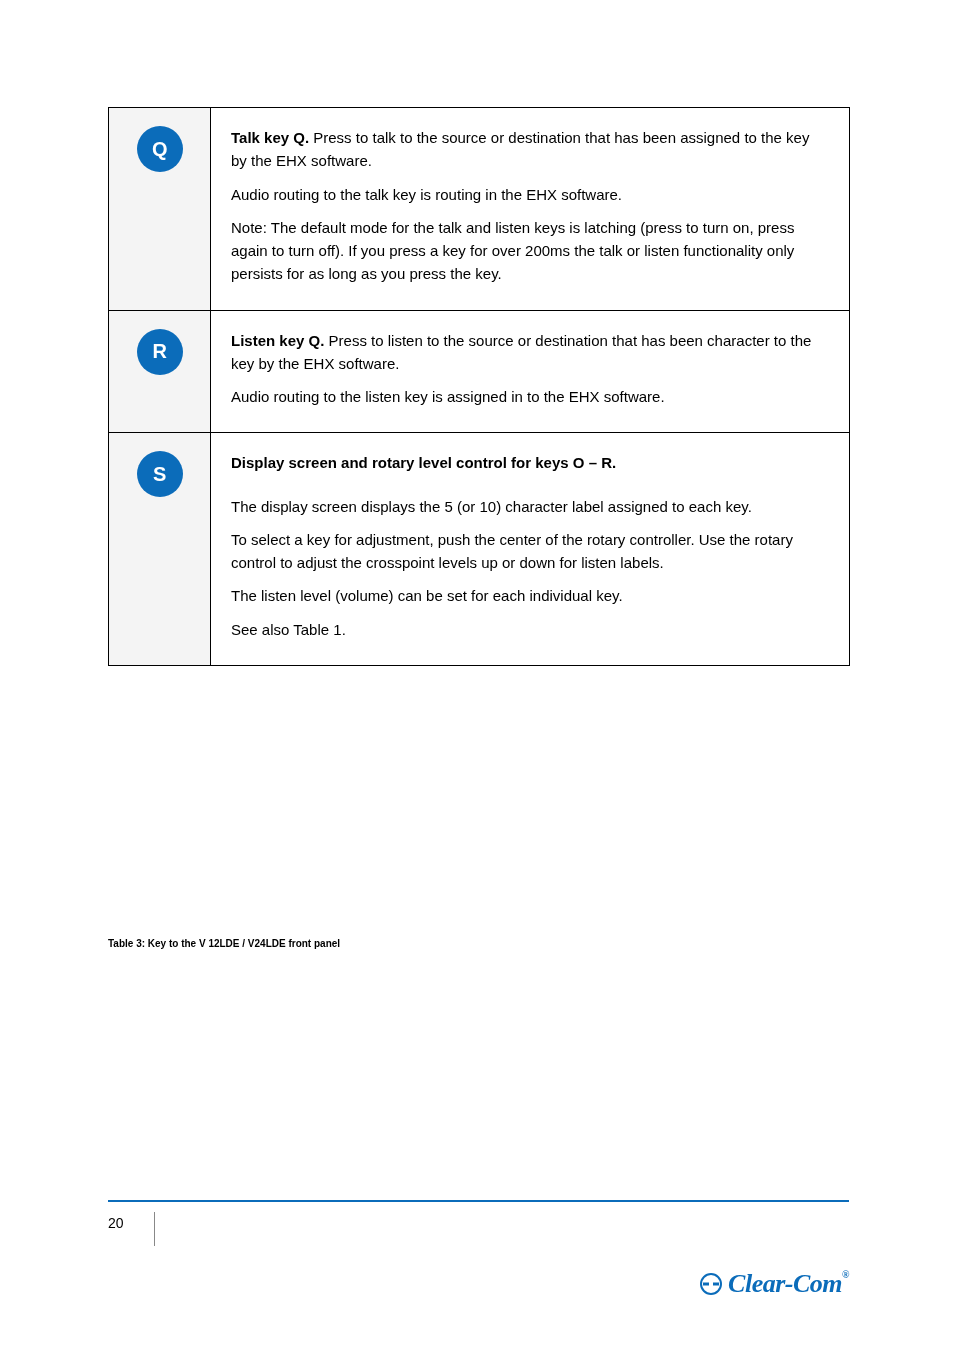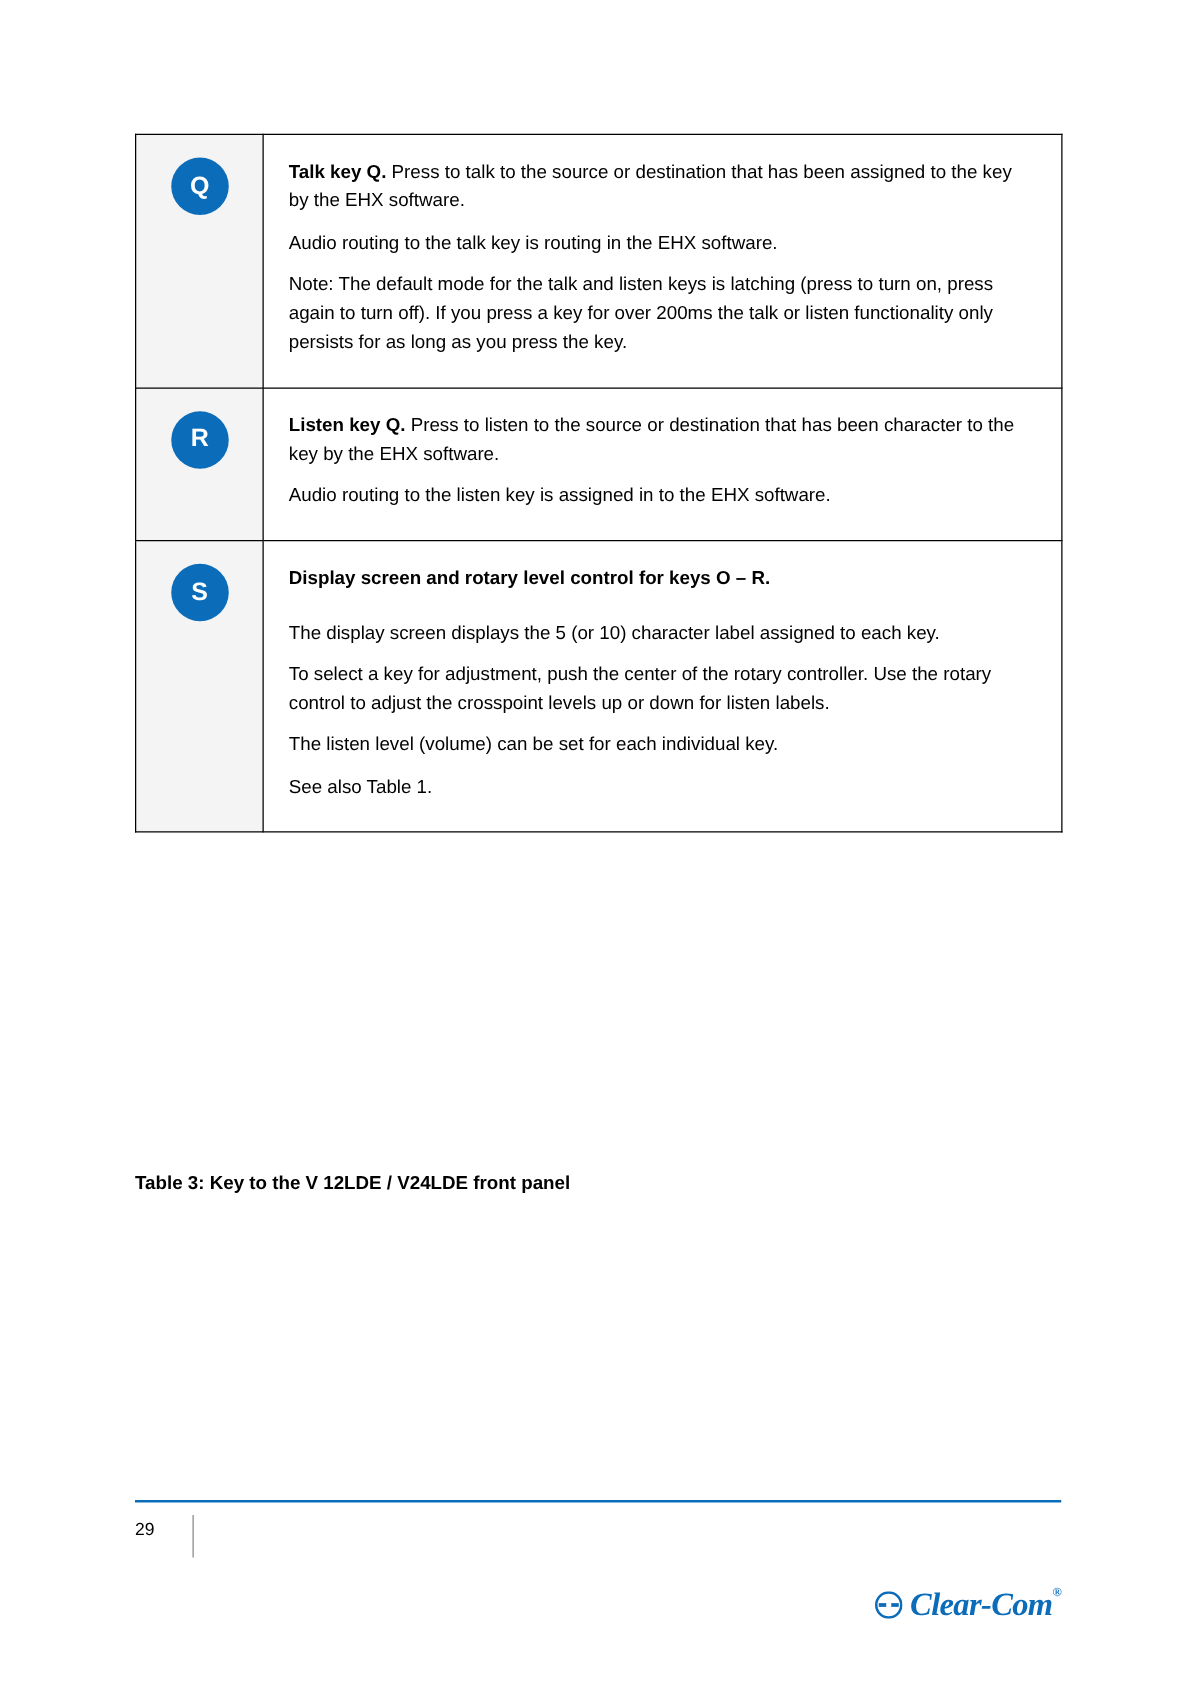--- a/index.html
+++ b/index.html
@@ -9,21 +9,21 @@
   table.key-table td { border: 1px solid #000; vertical-align: top; padding: 18px 20px 24px 20px; font-size: 15px; line-height: 1.55; }
   col.col-badge { width: 102px; }
   col.col-desc  { width: 639px; }
   td.badge-cell { background: #f4f4f4; text-align: center; }
   .circle { width: 46px; height: 46px; border-radius: 50%; background: #0b6cba; display: inline-flex; align-items: center; justify-content: center; color: #fff; font-weight: 700; font-size: 20px; letter-spacing: -0.5px; }
   td.desc-cell p { margin-bottom: 10px; }
   td.desc-cell p.tight { margin-bottom: 20px; }
   td.desc-cell p.nomarg { margin-bottom: 0; }
   td.desc-cell .lead { font-weight: 700; }
   td.desc-cell .note-lead { font-weight: 400; margin-right: 4px; }
-  .caption { position: absolute; left: 108px; top: 938px; font-weight: 700; font-size: 15px; }
+  .caption { position: absolute; left: 108px; top: 938px; font-weight: 700; font-size: 10px; }
   .footer-rule { position: absolute; left: 108px; top: 1200px; width: 741px; height: 0; border-top: 2px solid #0b6cba; }
   .footer-page { position: absolute; left: 108px; top: 1215px; font-size: 14px; }
   .footer-divider { position: absolute; left: 154px; top: 1212px; width: 0; height: 34px; border-left: 1px solid #888; }
   .footer-title { position: absolute; left: 168px; top: 1215px; font-size: 13px; color: #444; max-width: 360px; line-height: 1.35; }
   .footer-logo { position: absolute; right: 105px; top: 1269px; display: flex; align-items: center; gap: 6px; }
   .logo-text { font-family: "Times New Roman", serif; font-style: italic; font-weight: 700; font-size: 26px; color: #0b6cba; letter-spacing: -0.5px; }
   .logo-text sup { font-size: 10px; vertical-align: top; }
 </style>
 </head>
 <body>
@@ -71,21 +71,21 @@
           <p>The listen level (volume) can be set for each individual key.</p>
           <p class="nomarg">See also Table 1.</p>
         </td>
       </tr>
     </tbody>
   </table>
 
   <div class="caption">Table 3: Key to the V 12LDE / V24LDE front panel</div>
 
   <div class="footer-rule"></div>
-  <div class="footer-page">29</div>
+  <div class="footer-page">20</div>
   <div class="footer-divider"></div>
   <div class="footer-logo">
     <svg width="22" height="22" viewBox="0 0 22 22">
       <circle cx="11" cy="11" r="10" fill="none" stroke="#0b6cba" stroke-width="2"></circle>
       <rect x="3" y="9.5" width="6" height="3" fill="#0b6cba"></rect>
       <rect x="13" y="9.5" width="6" height="3" fill="#0b6cba"></rect>
     </svg>
     <span class="logo-text"><span>Clear-Com</span><sup>®</sup></span>
   </div>
 </div>

